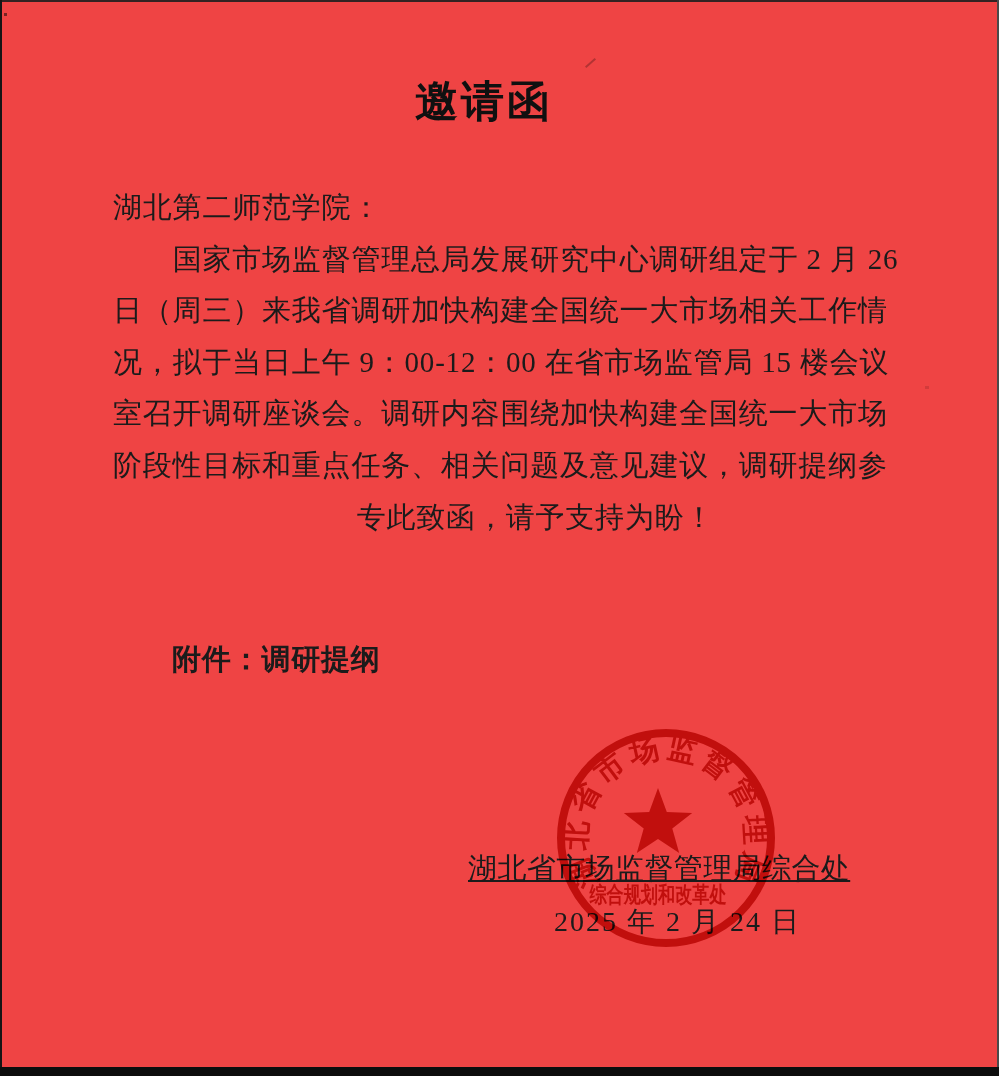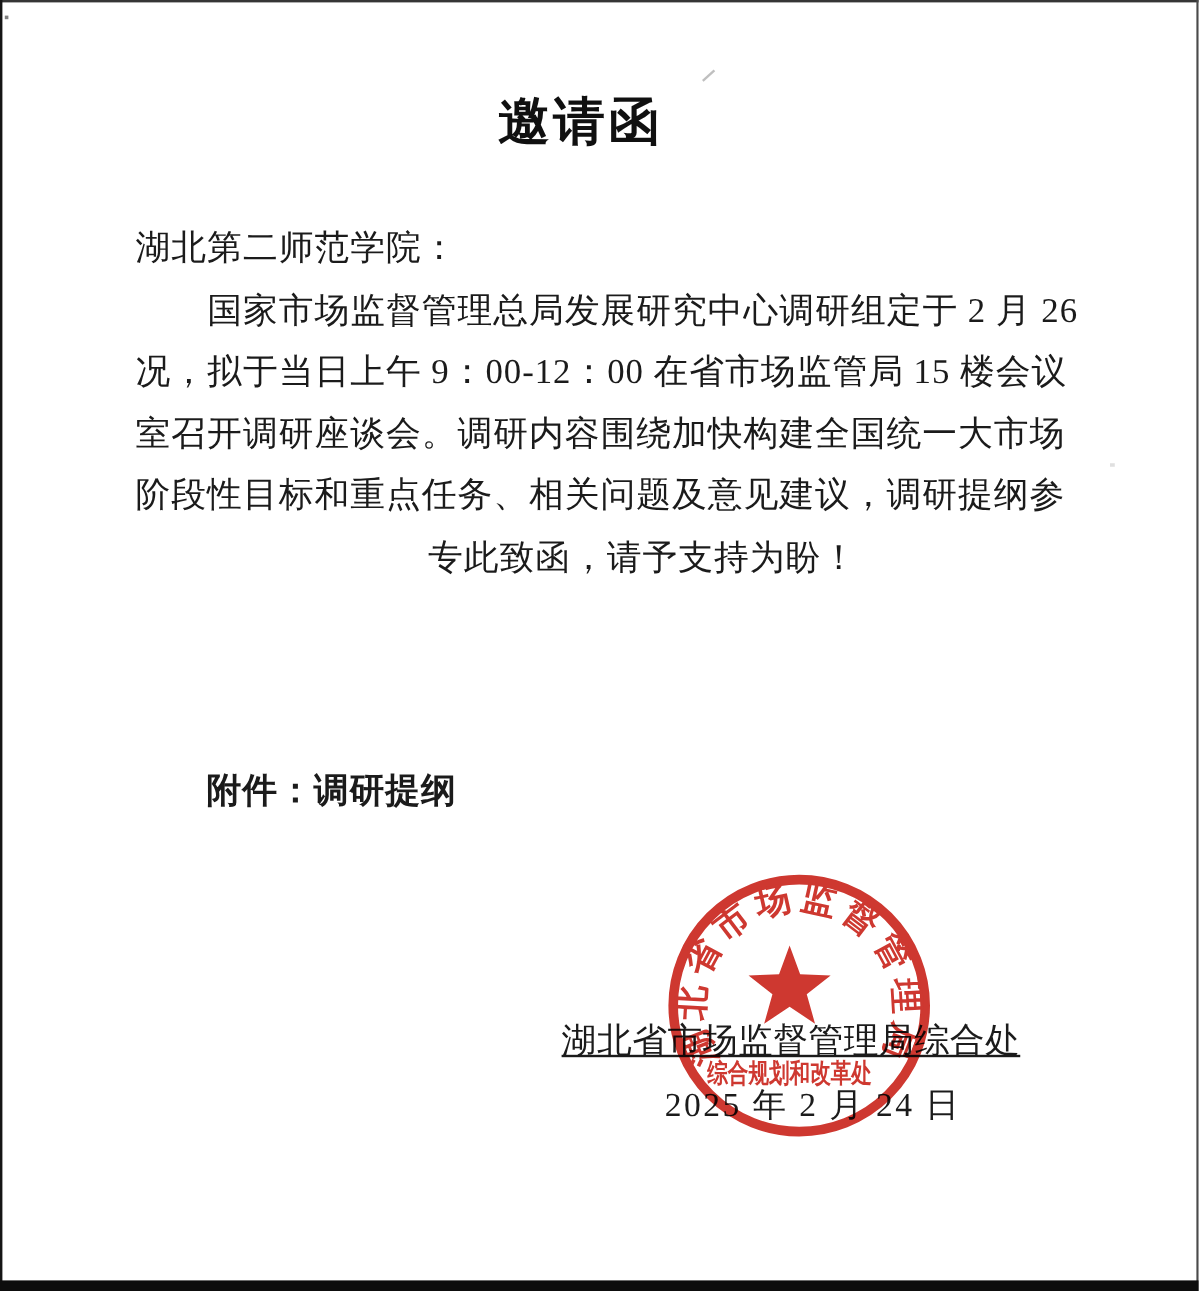--- a/index.html
+++ b/index.html
@@ -1,19 +1,19 @@
 <!DOCTYPE html>
 <html><head>
 <meta charset="utf-8">
 <style>
   html,body{margin:0;padding:0;background:#e8e8e8;}
   .page{
     position:relative;
     width:999px;height:1076px;
-    background:#ffffff;
+    background:#ef4444;
     overflow:hidden;
     font-family:"Liberation Serif","DejaVu Serif",serif;
     color:#1b1b1b;
   }
   
   .edge-top{position:absolute;left:0;top:0;width:100%;height:2px;background:#1f1f1f;opacity:.9;}
   .edge-left{position:absolute;left:0;top:0;width:2px;height:100%;background:#151515;}
   .edge-right{position:absolute;right:0;top:0;width:2px;height:100%;background:#4a4a4a;}
   .edge-bottom{position:absolute;left:0;top:1067px;width:100%;height:9px;background:#0d0d0d;}
   .speck{position:absolute;background:rgba(0,0,0,.25);}
@@ -70,20 +70,21 @@
   <div class="edge-bottom"></div>
   <div class="speck s1"></div>
   <div class="speck s2"></div>
   <div class="speck s3"></div>
 
   <div class="title">邀请函</div>
 
   <div class="bodytext">
     <div class="line">湖北第二师范学院：</div>
     <div class="line indent">国家市场监督管理总局发展研究中心调研组定于 2 月 26</div>
+    <div class="line">日（周三）来我省调研加快构建全国统一大市场相关工作情</div>
     <div class="line">况，拟于当日上午 9：00-12：00 在省市场监管局 15 楼会议</div>
     <div class="line">室召开调研座谈会。调研内容围绕加快构建全国统一大市场</div>
     <div class="line">阶段性目标和重点任务、相关问题及意见建议，调研提纲参</div>
     <div class="line indent">专此致函，请予支持为盼！</div>
   </div>
 
   <div class="attachment">附件：调研提纲</div>
 
   <div class="signature">湖北省市场监督管理局综合处</div>
   <div class="dateline">2025 年 2 月 24 日</div>

